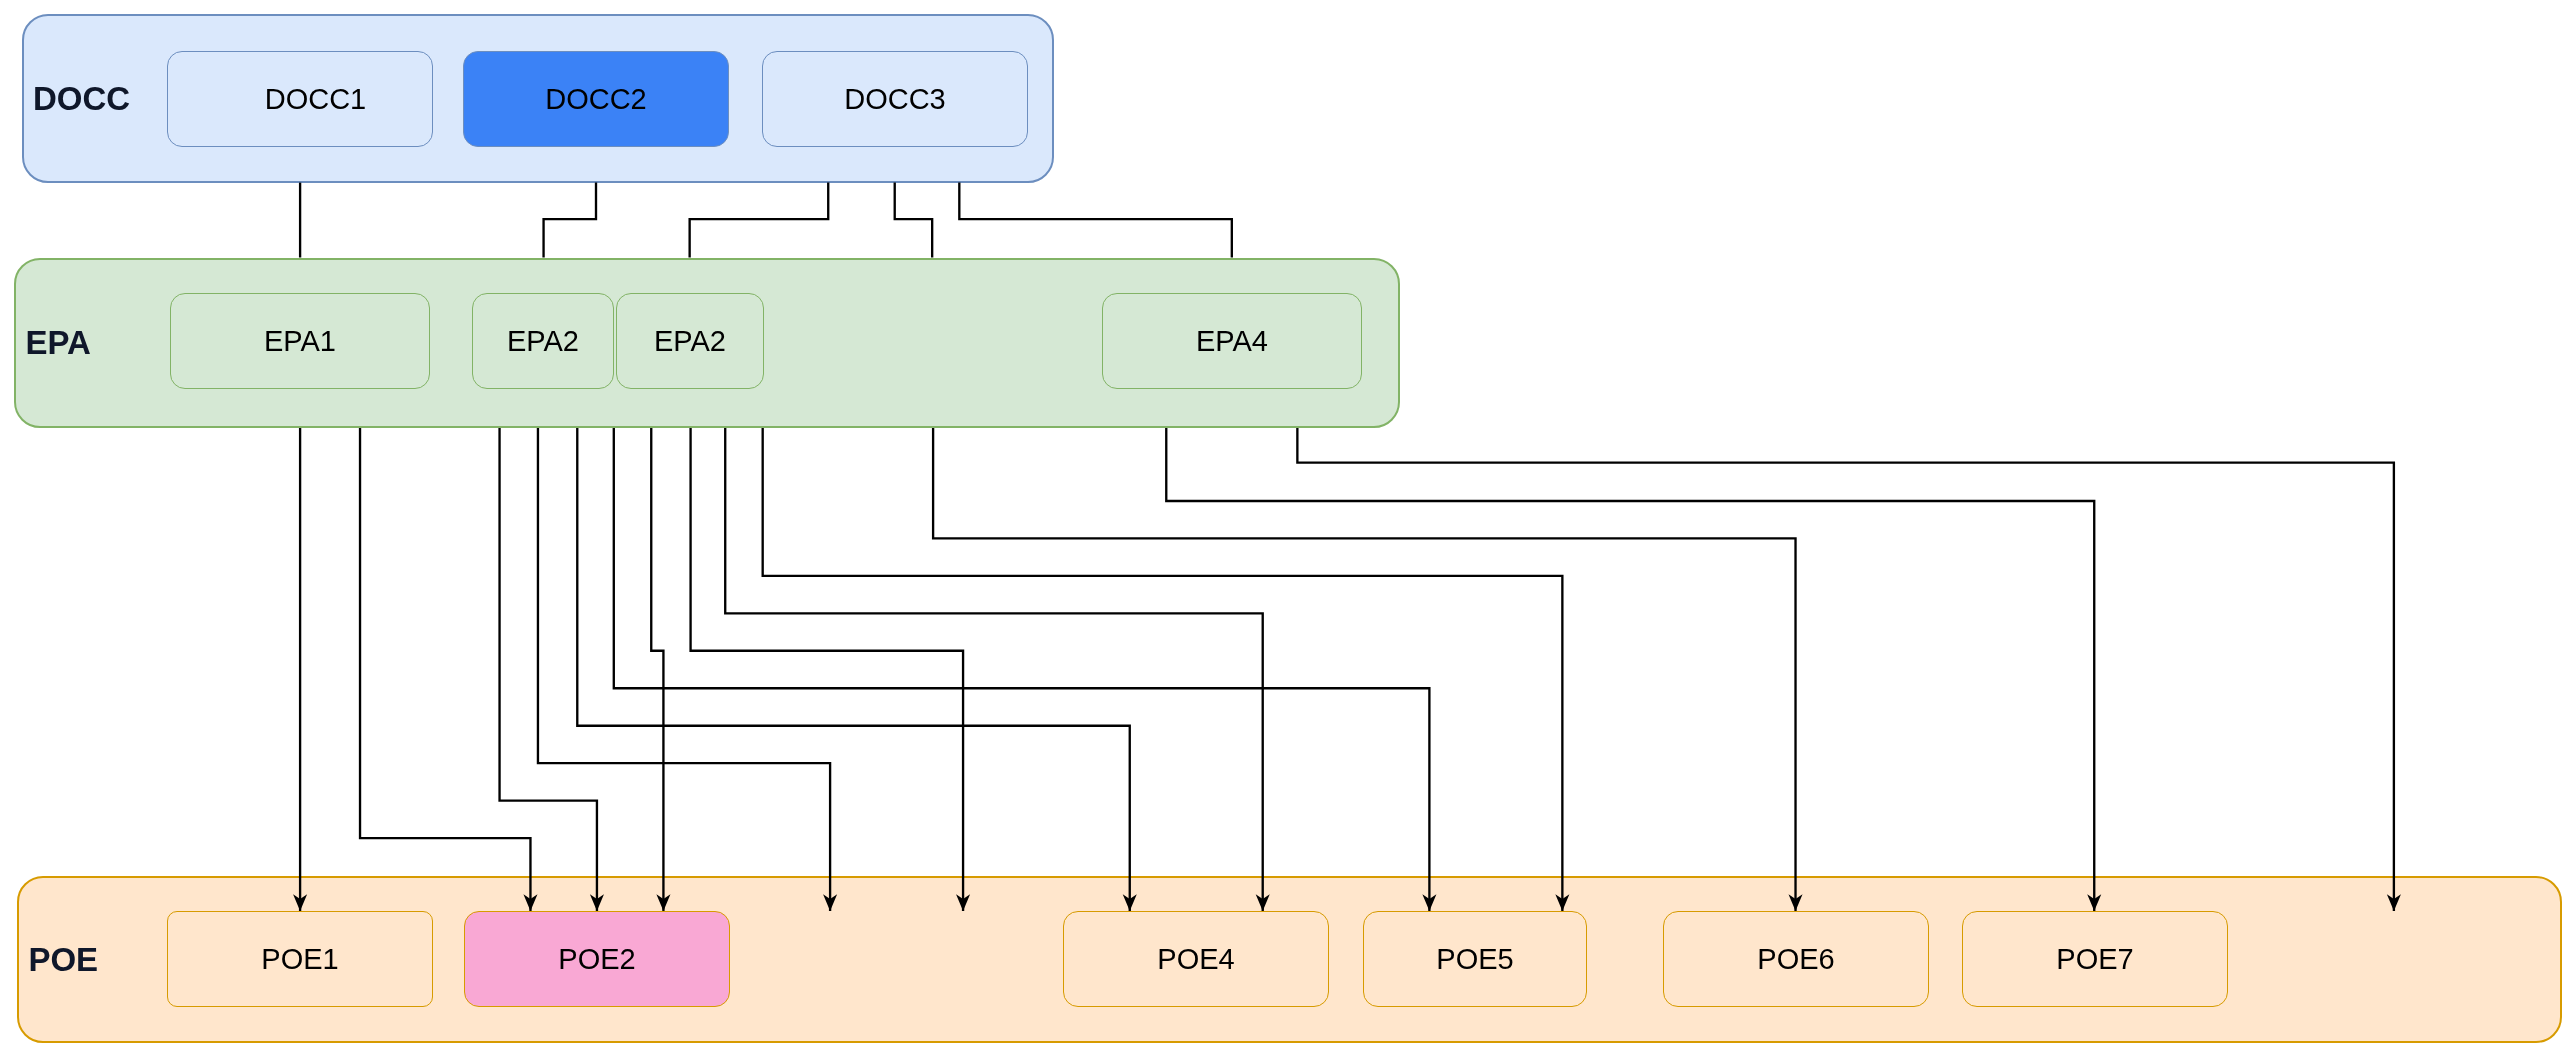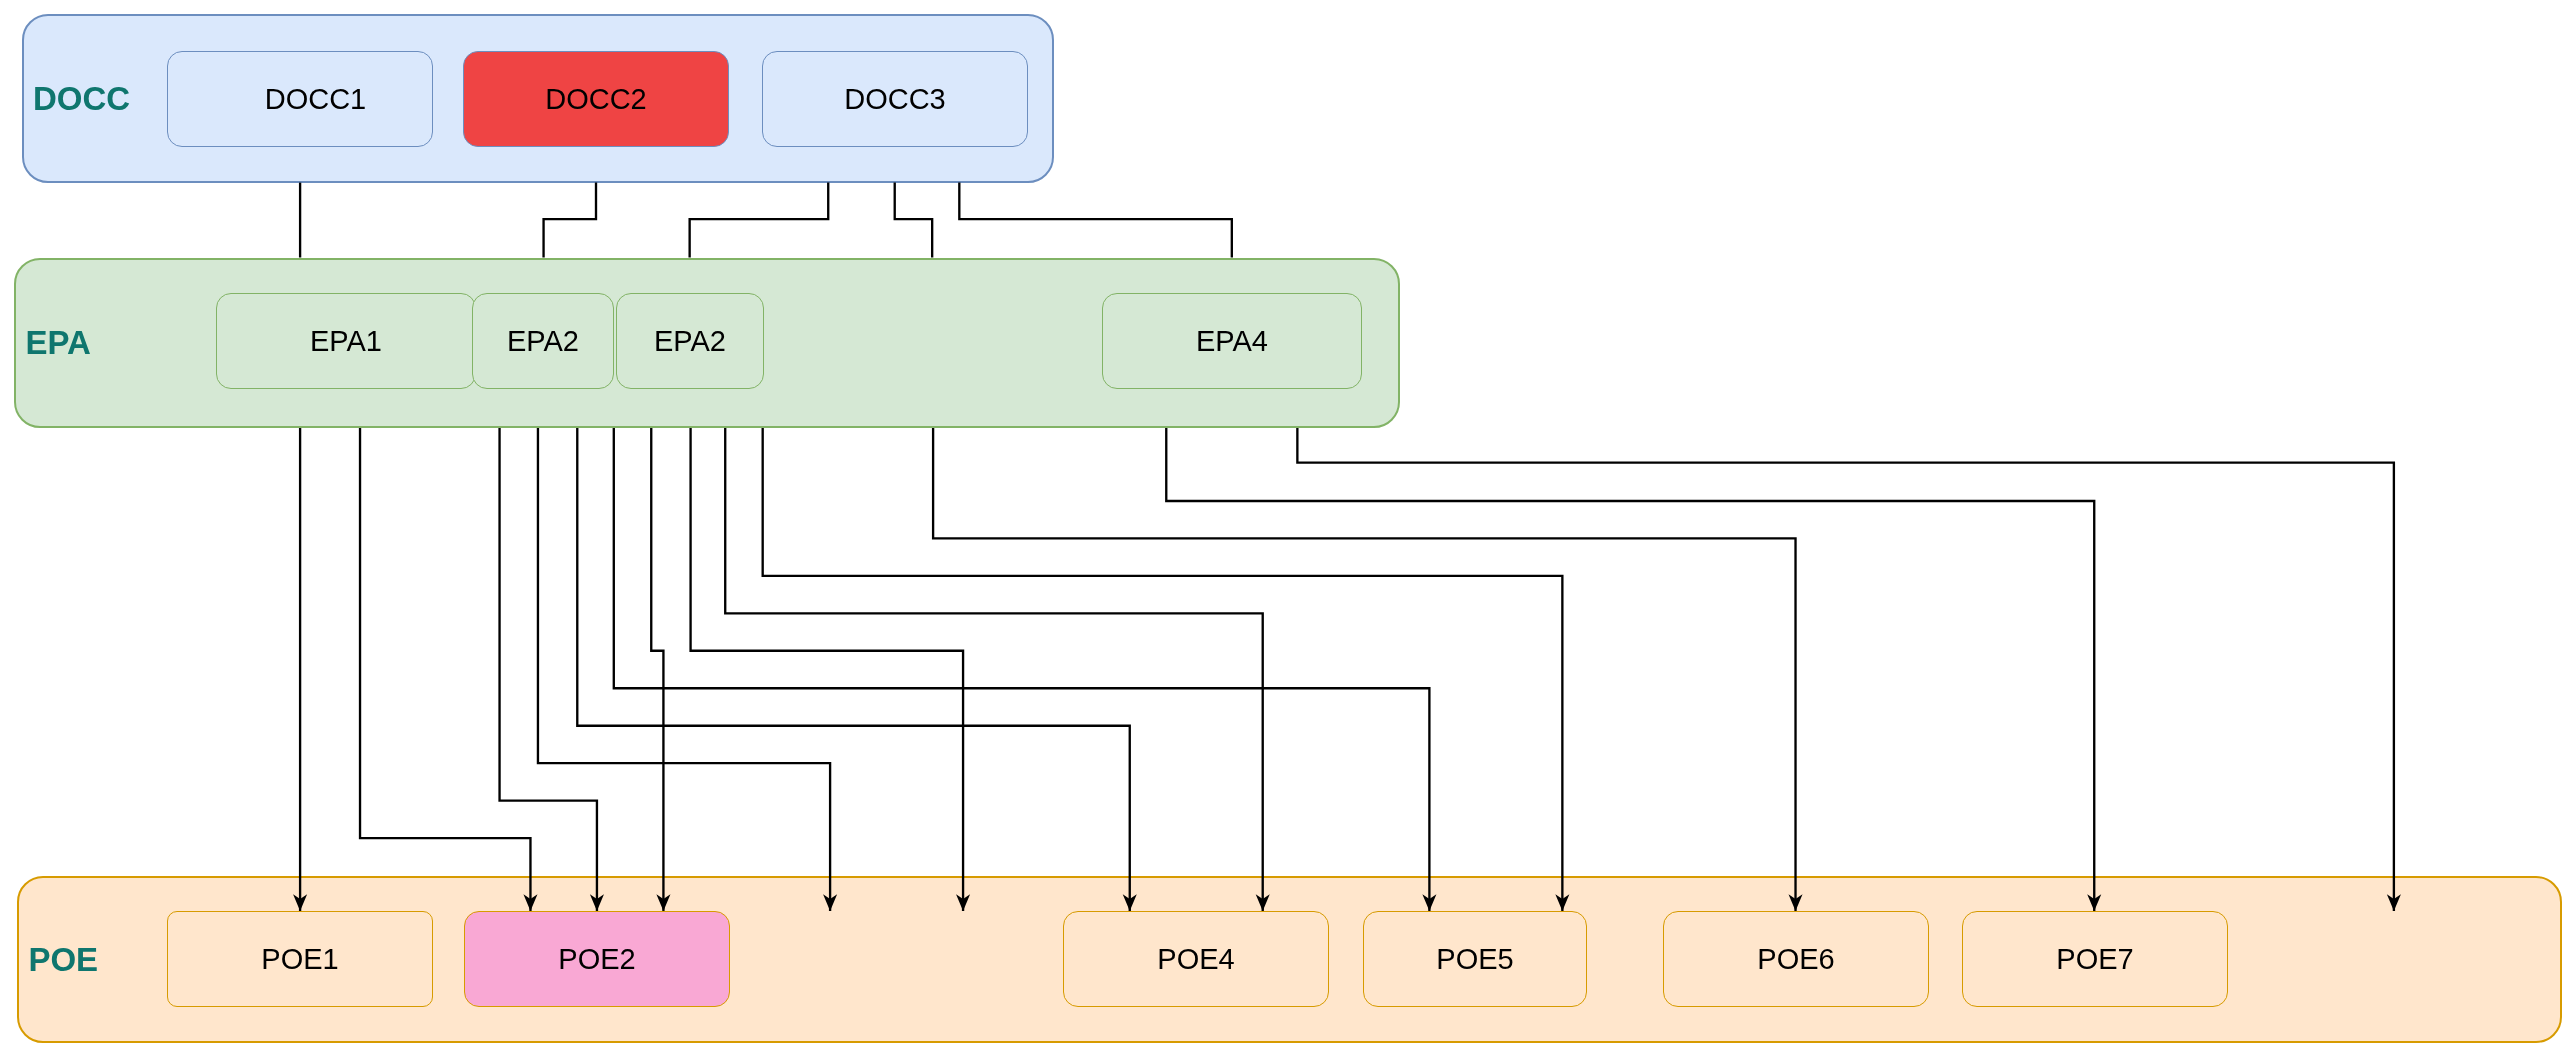--- a/index.html
+++ b/index.html
@@ -1,21 +1,21 @@
 <!DOCTYPE html>
 <html style="font-size:15px"><head>
 <meta charset="utf-8">
 <style>
   html,body{margin:0;padding:0;background:#ffffff;}
   body{width:2576px;height:1060px;font-family:"Liberation Sans",sans-serif;}
   .canvas{position:relative;width:2576px;height:1060px;background:#ffffff;overflow:hidden;}
   .edges{position:absolute;left:0;top:0;width:2576px;height:1060px;pointer-events:none;z-index:2;}
   .group{position:absolute;box-sizing:border-box;border:2.8px solid #000;border-radius:26px;z-index:1;}
   .group-label{position:absolute;left:9.4px;top:0;bottom:0;display:flex;align-items:center;
-               font-weight:bold;font-size:33px;color:#0f766e;white-space:nowrap;}
+               font-weight:bold;font-size:33px;color:#0f172a;white-space:nowrap;}
   .node{position:absolute;box-sizing:border-box;border:1.9px solid #000;border-radius:15px;
         display:flex;align-items:center;justify-content:center;font-size:29px;color:#000;
         z-index:3;white-space:nowrap;}
 </style>
 </head>
 <body>
 
 <div class="canvas">
 
   <svg class="edges" width="2576" height="1060" viewBox="0 0 2750 1132" xmlns="http://www.w3.org/2000/svg">
@@ -52,23 +52,23 @@
 
   <div class="group" style="left: 14px; top: 258px; width: 1386px; height: 170px; background: rgb(213, 232, 212); border-color: rgb(130, 179, 102);">
     <div class="group-label">EPA</div>
   </div>
 
   <div class="group" style="left: 17px; top: 876px; width: 2545px; height: 167px; background: rgb(255, 230, 204); border-color: rgb(215, 155, 0);">
     <div class="group-label">POE</div>
   </div>
 
 <div class="node" style="left: 167px; top: 51px; width: 266px; height: 96px; background: rgb(218, 232, 252); border-color: rgb(108, 142, 191); padding-left: 31px;">DOCC1</div>
-    <div class="node" style="left: 463px; top: 51px; width: 266px; height: 96px; background: #ef4444; border-color: rgb(108, 142, 191);">DOCC2</div>
+    <div class="node" style="left: 463px; top: 51px; width: 266px; height: 96px; background: #3b82f6; border-color: rgb(108, 142, 191);">DOCC2</div>
     <div class="node" style="left: 762px; top: 51px; width: 266px; height: 96px; background: rgb(218, 232, 252); border-color: rgb(108, 142, 191);">DOCC3</div>
-    <div class="node" style="left: 170px; top: 293px; width: 260px; height: 96px; background: rgb(213, 232, 212); border-color: rgb(130, 179, 102); margin-left: 46px;">EPA1</div>
+    <div class="node" style="left: 170px; top: 293px; width: 260px; height: 96px; background: rgb(213, 232, 212); border-color: rgb(130, 179, 102);">EPA1</div>
     <div class="node" style="left: 472px; top: 293px; width: 142px; height: 96px; background: rgb(213, 232, 212); border-color: rgb(130, 179, 102);">EPA2</div>
     <div class="node" style="left: 616px; top: 293px; width: 148px; height: 96px; background: rgb(213, 232, 212); border-color: rgb(130, 179, 102);">EPA2</div>
     <div class="node" style="left: 1102px; top: 293px; width: 260px; height: 96px; background: rgb(213, 232, 212); border-color: rgb(130, 179, 102);">EPA4</div>
     <div class="node" style="left: 167px; top: 911px; width: 266px; height: 96px; background: rgb(255, 230, 204); border-color: rgb(215, 155, 0); border-radius: 10px;">POE1</div>
     <div class="node" style="left: 464px; top: 911px; width: 266px; height: 96px; background: #f9a8d4; border-color: rgb(215, 155, 0);">POE2</div>
     <div class="node" style="left: 1063px; top: 911px; width: 266px; height: 96px; background: rgb(255, 230, 204); border-color: rgb(215, 155, 0);">POE4</div>
     <div class="node" style="left: 1363px; top: 911px; width: 224px; height: 96px; background: rgb(255, 230, 204); border-color: rgb(215, 155, 0);">POE5</div>
     <div class="node" style="left: 1663px; top: 911px; width: 266px; height: 96px; background: rgb(255, 230, 204); border-color: rgb(215, 155, 0);">POE6</div>
     <div class="node" style="left: 1962px; top: 911px; width: 266px; height: 96px; background: rgb(255, 230, 204); border-color: rgb(215, 155, 0);">POE7</div>
   </div>

